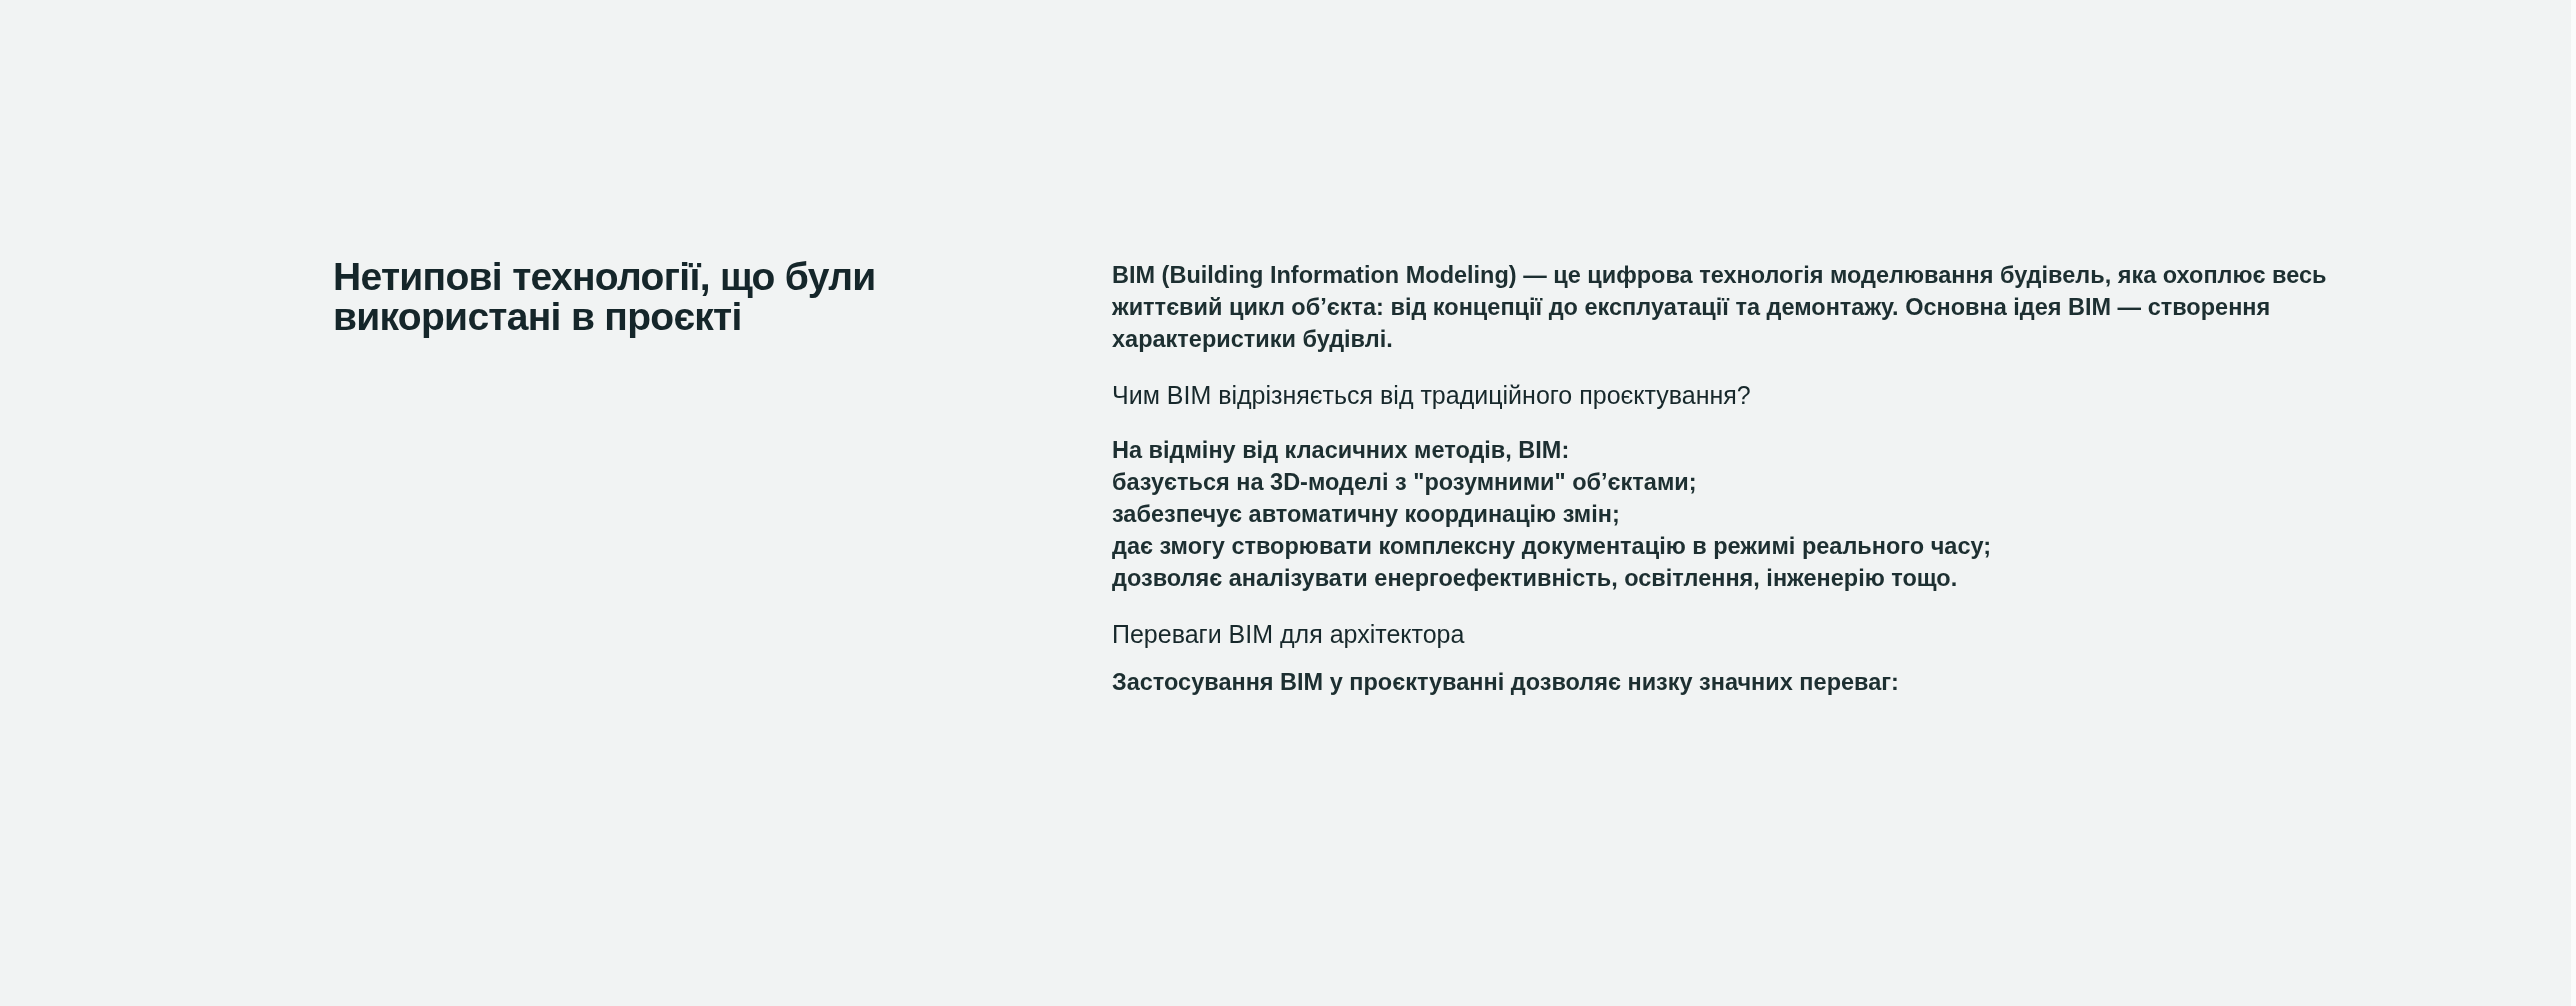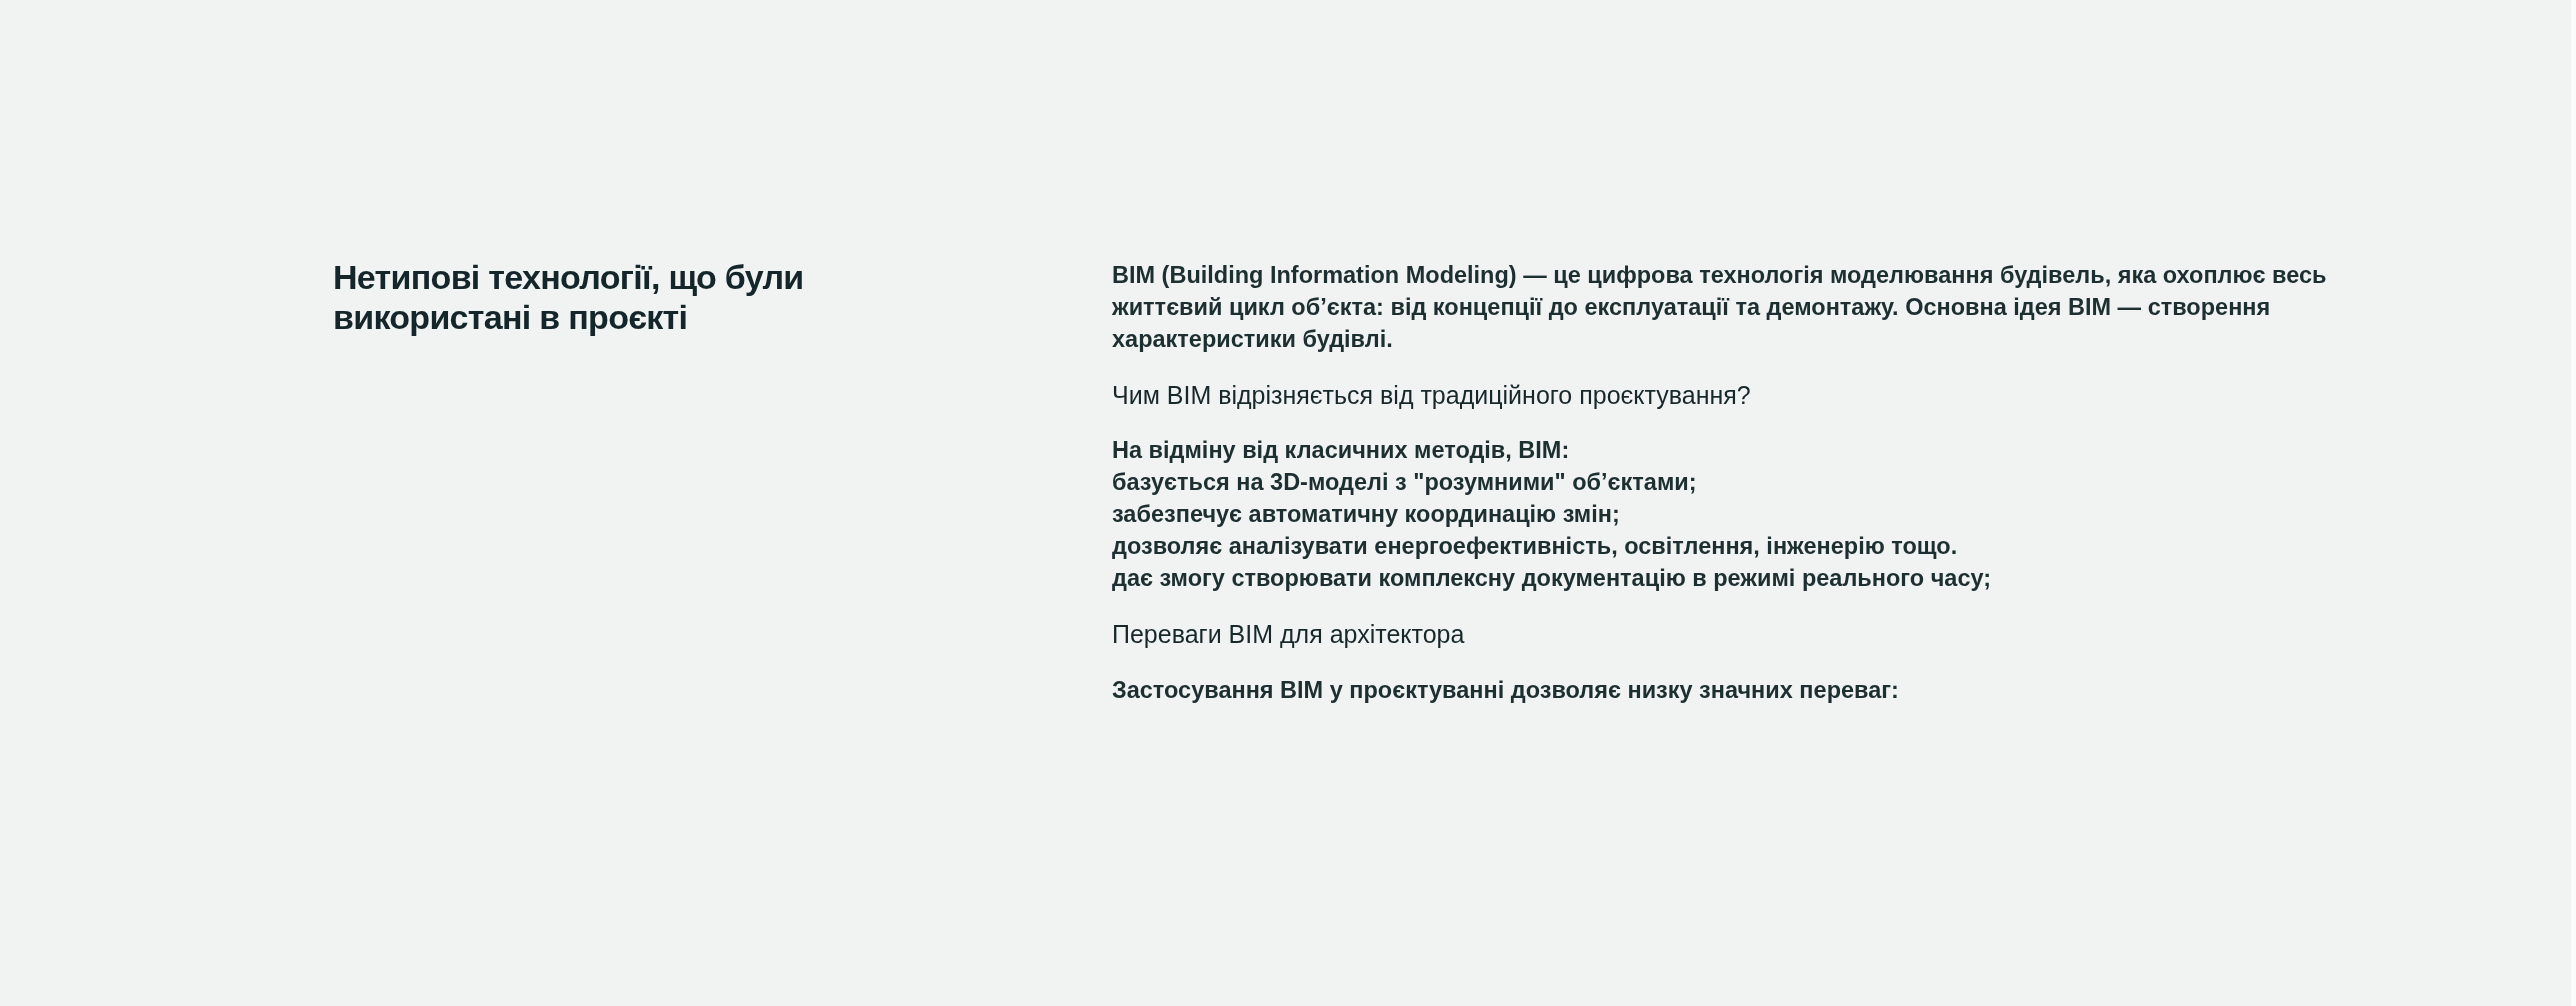--- a/index.html
+++ b/index.html
@@ -15,21 +15,21 @@
     overflow: hidden;
     font-family: "Liberation Sans", "DejaVu Sans", sans-serif;
   }
 
   .page-title {
     position: absolute;
     left: 333px;
     top: 257px;
     width: 673px;
     font-weight: 700;
-    font-size: 34px;
+    font-size: 39px;
     line-height: 40px;
     letter-spacing: -0.7px;
     color: #15262a;
     white-space: pre-line;
   }
 
   .content {
     position: absolute;
     left: 1112px;
     top: 259px;
@@ -51,21 +51,21 @@
   .subheading {
     font-weight: 400;
     font-size: 25px;
     line-height: 32px;
     color: #17282b;
     margin: 0 0 23.5px 0;
     white-space: nowrap;
   }
 
   .subheading.wide-gap {
-    margin-bottom: 24px;
+    margin-bottom: 16px;
   }
 
   .scrollbar-track {
     position: absolute;
     top: 0;
     right: 0;
     width: 5.4px;
     height: 1006px;
     background: #fafbfb;
   }
@@ -83,22 +83,22 @@
     <div class="line">життєвий цикл об’єкта: від концепції до експлуатації та демонтажу. Основна ідея BIM — створення</div>
     <div class="line">характеристики будівлі.</div>
   </div>
 
   <h2 class="subheading">Чим BIM відрізняється від традиційного проєктування?</h2>
 
   <div class="para">
     <div class="line">На відміну від класичних методів, BIM:</div>
     <div class="line">базується на 3D-моделі з "розумними" об’єктами;</div>
     <div class="line">забезпечує автоматичну координацію змін;</div>
+    <div class="line">дає змогу створювати комплексну документацію в режимі реального часу;</div>
     <div class="line">дозволяє аналізувати енергоефективність, освітлення, інженерію тощо.</div>
-    <div class="line">дає змогу створювати комплексну документацію в режимі реального часу;</div>
   </div>
 
   <h2 class="subheading wide-gap">Переваги BIM для архітектора</h2>
 
   <div class="para">
     <div class="line">Застосування BIM у проєктуванні дозволяє низку значних переваг:</div>
   </div>
 
 </div>
 

